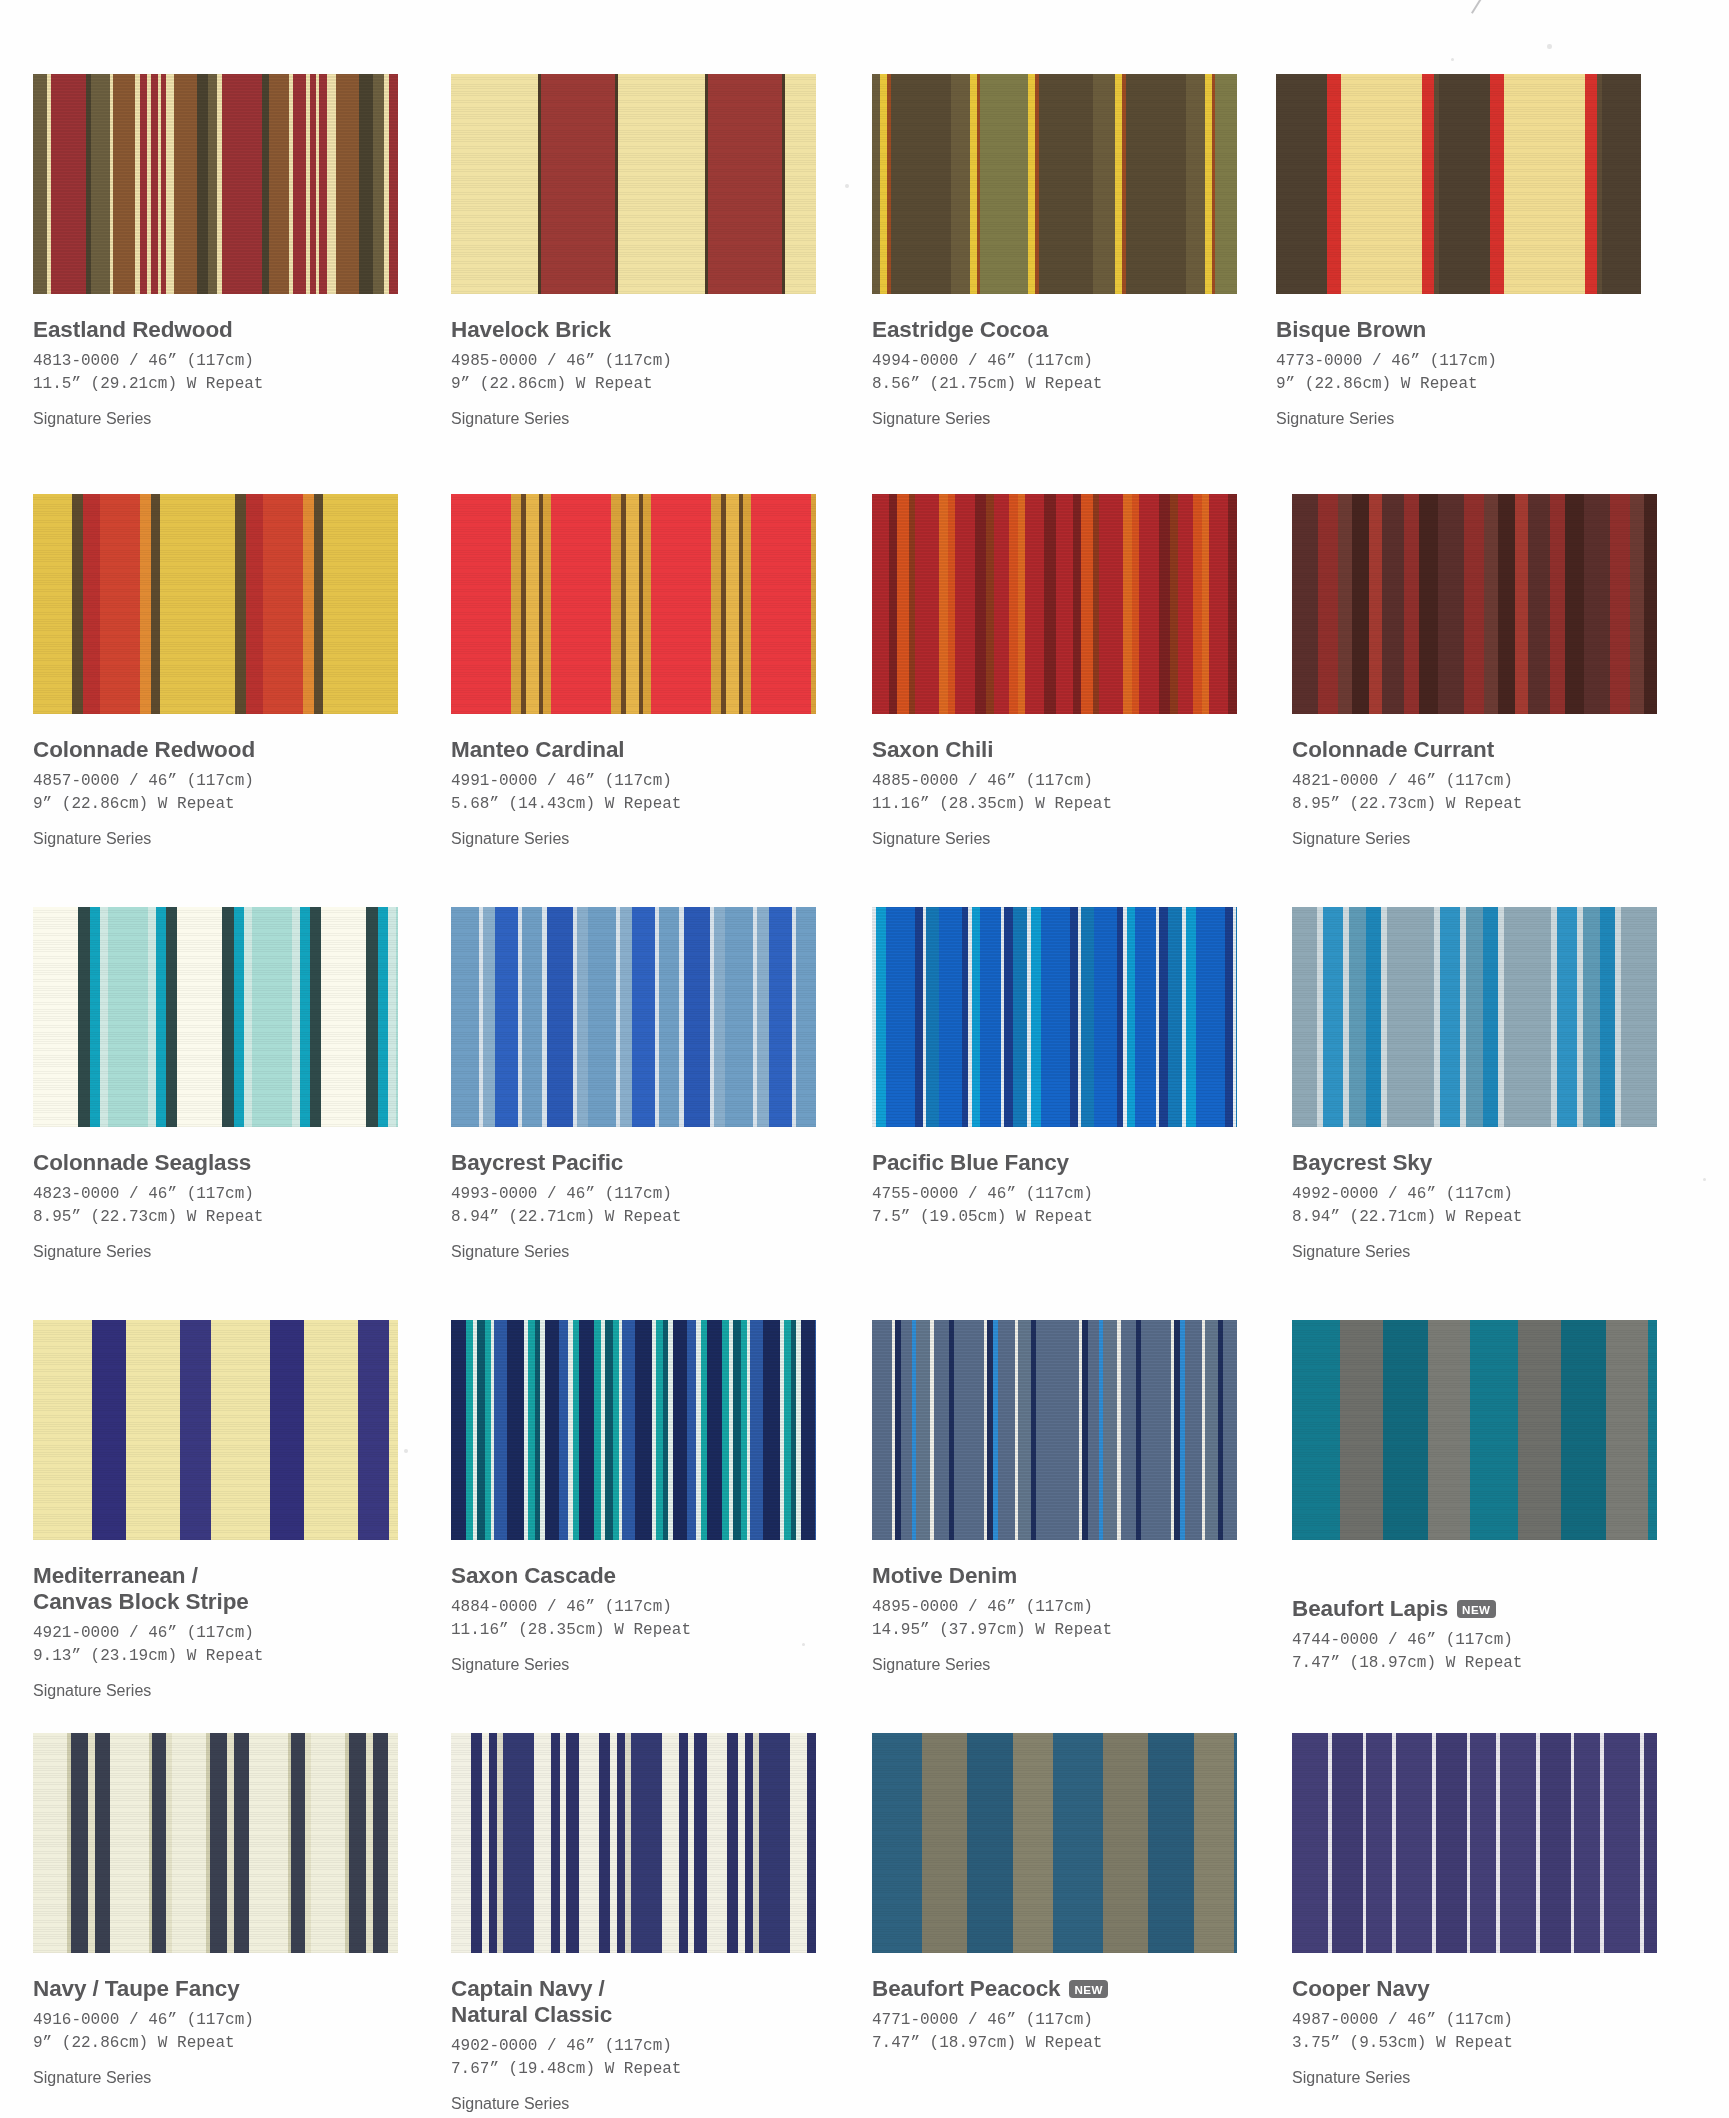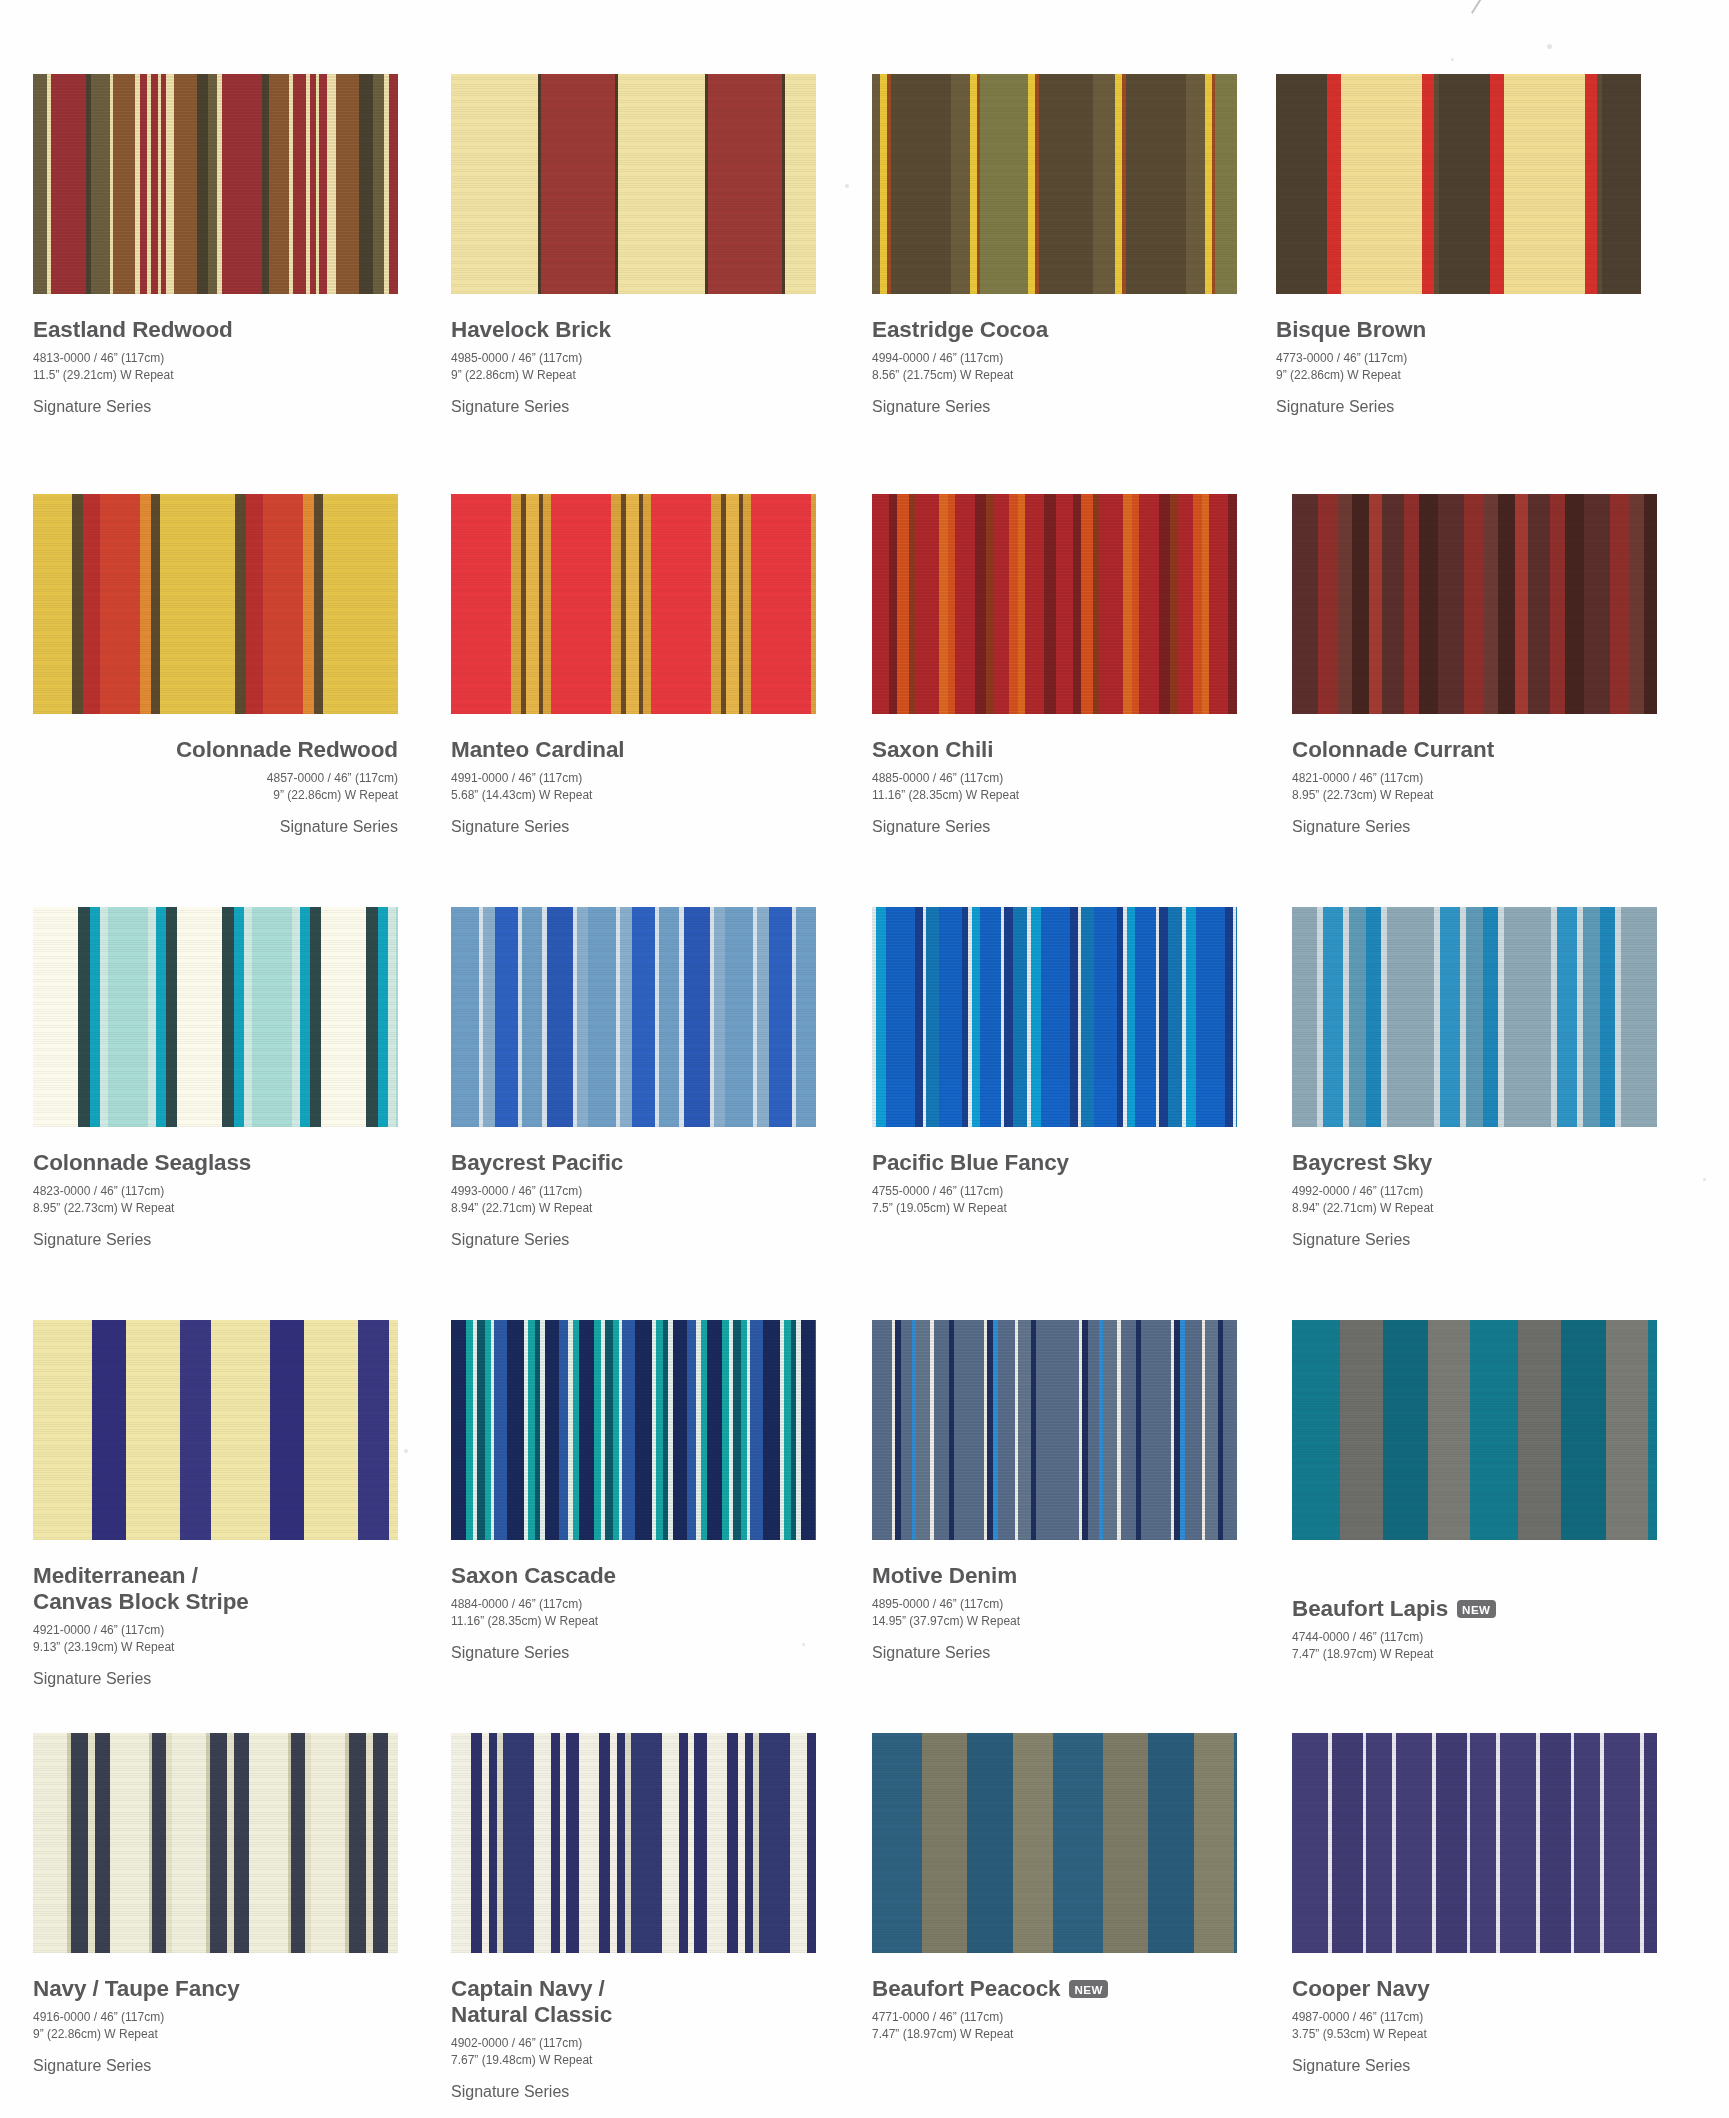--- a/index.html
+++ b/index.html
@@ -100,24 +100,25 @@
     color: #ffffff;
     font-size: 11.6px;
     font-weight: bold;
     letter-spacing: 0.5px;
     line-height: 1;
     padding: 3.9px 5.4px 3.1px 5.4px;
     border-radius: 3.9px;
   }
 
   .specs {
-    font-size: 12px;
+    font-size: 16px;
     line-height: 1.42;
     color: #5e5e60;
     margin: 0 0 13px 0;
+    font-family: Liberation Mono, monospace;
   }
   .specs span { display: block; }
 
   .series {
     font-size: 16px;
     color: #5e5e60;
     line-height: 1.3;
     margin: 0;
   }
 </style>
@@ -180,21 +181,21 @@
           <div class="name">
             <span class="nm-line">Bisque Brown</span>
           </div>
           <div class="specs">
             <span>4773-0000  /  46” (117cm)</span>
             <span>9” (22.86cm) W Repeat</span>
           </div>
           <div class="series">Signature Series</div>
         </div>
       </div>
-      <div class="cell" style="left: 33px; top: 494px; width: 365px; position: absolute; text-align: right;">
+      <div class="cell" style="left: 33px; top: 494px; width: 365px; position: absolute;">
         <div class="swatch" style="width: 365px; height: 220px; background-image: repeating-linear-gradient(90deg, rgb(227, 194, 74) 0px, rgb(227, 194, 74) 39px, rgb(92, 74, 46) 39px, rgb(92, 74, 46) 50px, rgb(184, 49, 47) 50px, rgb(184, 49, 47) 67px, rgb(207, 68, 48) 67px, rgb(207, 68, 48) 107px, rgb(224, 138, 51) 107px, rgb(224, 138, 51) 118px, rgb(92, 74, 46) 118px, rgb(92, 74, 46) 127px, rgb(227, 194, 74) 127px, rgb(227, 194, 74) 163px);"></div>
         <div class="info">
           <div class="name">
             <span class="nm-line">Colonnade Redwood</span>
           </div>
           <div class="specs">
             <span>4857-0000  /  46” (117cm)</span>
             <span>9” (22.86cm) W Repeat</span>
           </div>
           <div class="series">Signature Series</div>

